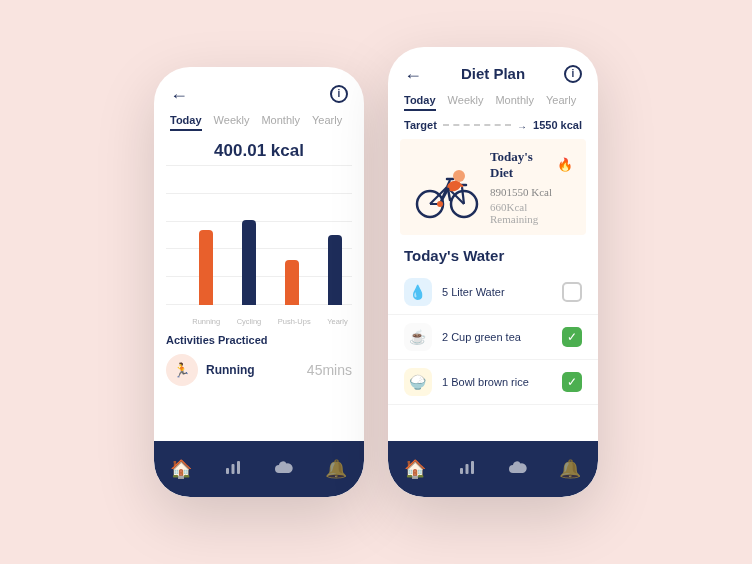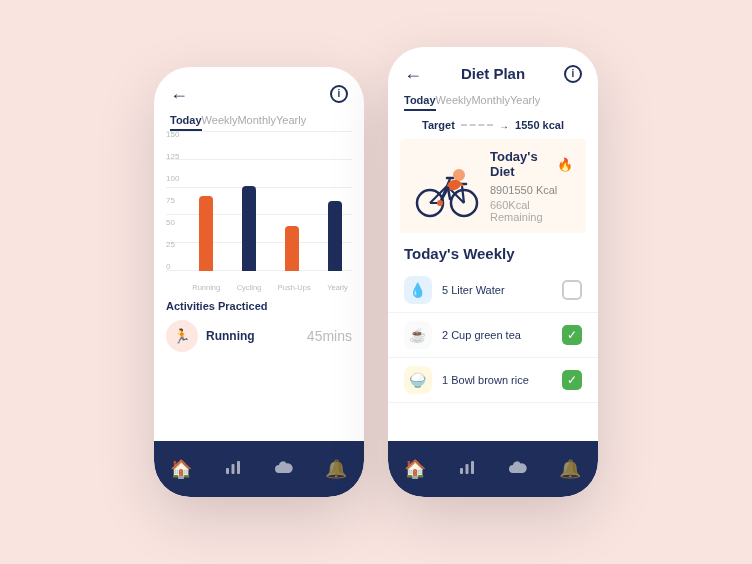--- a/index.html
+++ b/index.html
@@ -71,20 +71,21 @@
       align-items: center;
       justify-content: center;
       font-size: 10px;
       font-weight: 700;
       color: #1e2d5a;
       cursor: pointer;
     }
 
     .tabs {
       display: flex;
+      gap: 12px;
       padding: 10px 16px 0;
     }
 
     .tab {
       font-size: 11px;
       color: #aaa;
       cursor: pointer;
       padding-bottom: 3px;
     }
 
@@ -254,21 +255,21 @@
       color: #1e2d5a;
     }
 
     .phone-2 .tabs {
       padding: 10px 16px 0;
     }
 
     .target-row {
       display: flex;
       align-items: center;
-      padding: 8px 34px 0;
+      padding: 8px 16px 0;
       gap: 6px;
     }
 
     .target-label {
       font-size: 11px;
       font-weight: 700;
       color: #1e2d5a;
     }
 
     .target-dots {
@@ -286,20 +287,21 @@
     .diet-card {
       margin: 8px 12px;
       background: #fff8f0;
       border-radius: 4px;
       padding: 10px 12px;
       display: flex;
       align-items: center;
       gap: 8px;
       position: relative;
       min-height: 90px;
+      font-family: Liberation Serif, serif;
     }
 
     .cyclist-figure {
       width: 70px;
       height: 70px;
       flex-shrink: 0;
       position: relative;
     }
 
     .diet-info {
@@ -416,38 +418,30 @@
       <div class="info-icon">i</div>
     </div>
 
     <div class="tabs">
       <span class="tab active">Today</span>
       <span class="tab">Weekly</span>
       <span class="tab">Monthly</span>
       <span class="tab">Yearly</span>
     </div>
 
+    <div class="kcal-total">400.01 kcal</div>
 
     <div class="chart-area">
       <div class="chart-gridlines">
         <div class="gridline"></div>
         <div class="gridline"></div>
         <div class="gridline"></div>
         <div class="gridline"></div>
         <div class="gridline"></div>
         <div class="gridline"></div>
-      </div>
-      <div class="chart-labels-y">
-        <span class="label-y">150</span>
-        <span class="label-y">125</span>
-        <span class="label-y">100</span>
-        <span class="label-y">75</span>
-        <span class="label-y">50</span>
-        <span class="label-y">25</span>
-        <span class="label-y">0</span>
       </div>
       <div class="bars-wrapper">
           <div class="bar-group">
             <div class="bar orange" style="height: 75px;"></div>
           </div>
           <div class="bar-group">
             <div class="bar navy" style="height: 85px;"></div>
           </div>
           <div class="bar-group">
             <div class="bar orange" style="height: 45px;"></div>
@@ -556,21 +550,21 @@
           <span class="flame-icon">🔥</span>
         </div>
         <div class="diet-amount">
           <span>890</span><span>1550 Kcal</span>
         </div>
         <div class="remaining-text">660Kcal Remaining</div>
       </div>
     </div>
 
 
-    <div class="intake-title">Today's Weekly</div>
+    <div class="intake-title">Today's Water</div>
 
     <div class="intake-item">
       <div class="intake-icon water">💧</div>
       <span class="intake-name">5 Liter Water</span>
       <div class="intake-checkbox unchecked"></div>
     </div>
 
     <div class="intake-item">
       <div class="intake-icon tea">☕</div>
       <span class="intake-name">2 Cup green tea</span>

